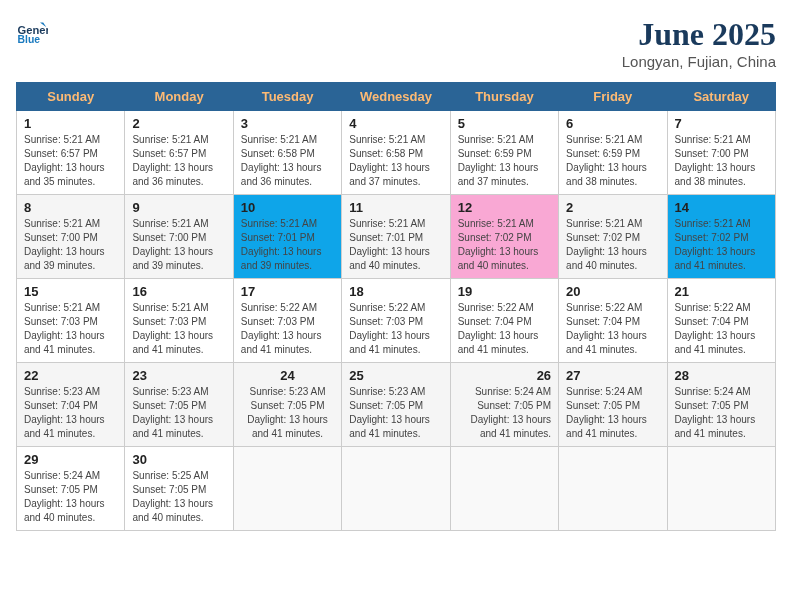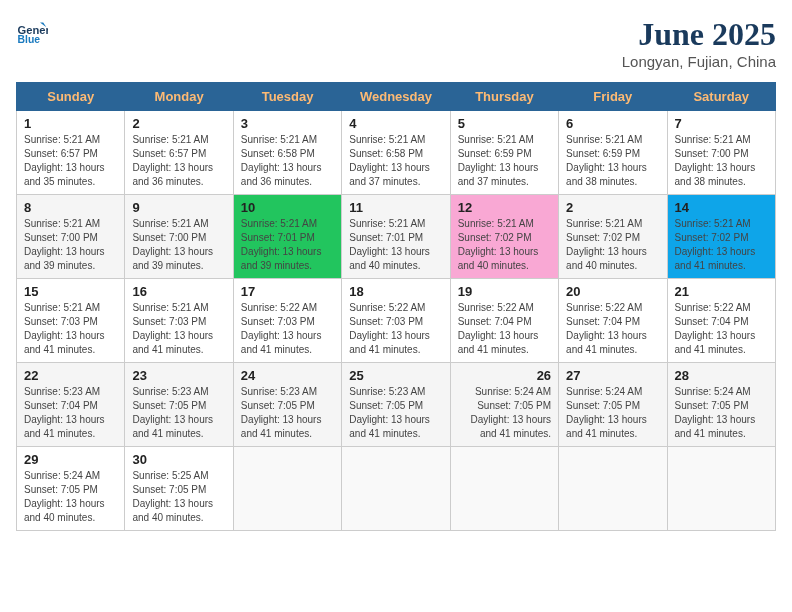--- a/index.html
+++ b/index.html
@@ -146,21 +146,21 @@
       </tr>
       <tr>
         <td style="background: rgb(245, 245, 245);">
           <span class="day-number">8</span>
           <div class="day-info">Sunrise: 5:21 AM<br>Sunset: 7:00 PM<br>Daylight: 13 hours and 39 minutes.</div>
         </td>
         <td style="background: rgb(245, 245, 245);">
           <span class="day-number">9</span>
           <div class="day-info">Sunrise: 5:21 AM<br>Sunset: 7:00 PM<br>Daylight: 13 hours and 39 minutes.</div>
         </td>
-        <td style="background: #22c55e;">
+        <td style="background: #0ea5e9;">
           <span class="day-number">10</span>
           <div class="day-info">Sunrise: 5:21 AM<br>Sunset: 7:01 PM<br>Daylight: 13 hours and 39 minutes.</div>
         </td>
         <td style="background: rgb(245, 245, 245);">
           <span class="day-number">11</span>
           <div class="day-info">Sunrise: 5:21 AM<br>Sunset: 7:01 PM<br>Daylight: 13 hours and 40 minutes.</div>
         </td>
         <td style="background: #f9a8d4; margin-left: 24px;">
           <span class="day-number">12</span>
           <div class="day-info">Sunrise: 5:21 AM<br>Sunset: 7:02 PM<br>Daylight: 13 hours and 40 minutes.</div>
@@ -206,21 +206,21 @@
       </tr>
       <tr>
         <td style="background: rgb(245, 245, 245);">
           <span class="day-number">22</span>
           <div class="day-info">Sunrise: 5:23 AM<br>Sunset: 7:04 PM<br>Daylight: 13 hours and 41 minutes.</div>
         </td>
         <td style="background: rgb(245, 245, 245);">
           <span class="day-number">23</span>
           <div class="day-info">Sunrise: 5:23 AM<br>Sunset: 7:05 PM<br>Daylight: 13 hours and 41 minutes.</div>
         </td>
-        <td style="background: rgb(245, 245, 245);">
+        <td style="background: rgb(245, 245, 245); text-align: center;">
           <span class="day-number">24</span>
           <div class="day-info">Sunrise: 5:23 AM<br>Sunset: 7:05 PM<br>Daylight: 13 hours and 41 minutes.</div>
         </td>
         <td style="background: rgb(245, 245, 245);">
           <span class="day-number">25</span>
           <div class="day-info">Sunrise: 5:23 AM<br>Sunset: 7:05 PM<br>Daylight: 13 hours and 41 minutes.</div>
         </td>
         <td style="background: rgb(245, 245, 245); text-align: right;">
           <span class="day-number">26</span>
           <div class="day-info">Sunrise: 5:24 AM<br>Sunset: 7:05 PM<br>Daylight: 13 hours and 41 minutes.</div>

